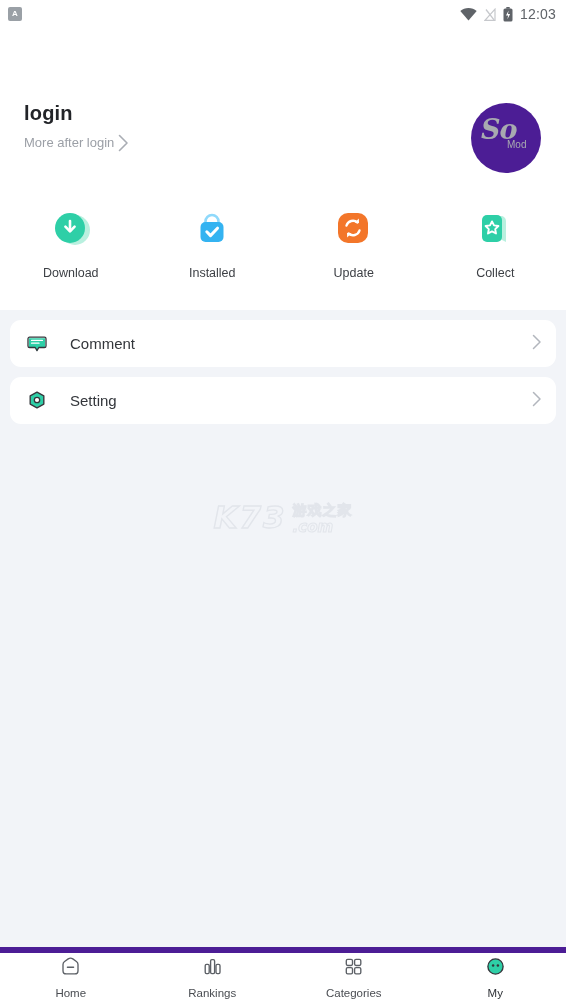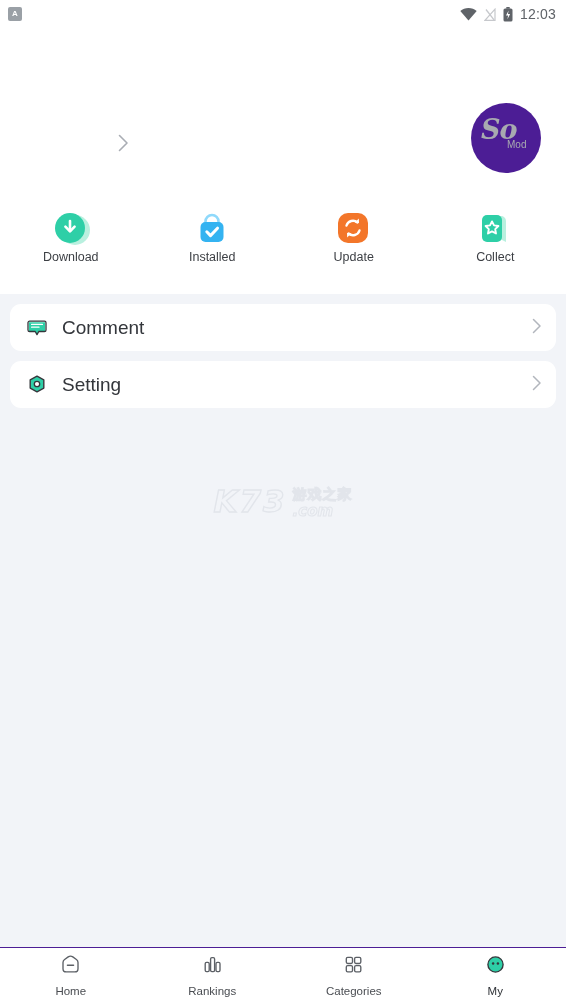--- a/index.html
+++ b/index.html
@@ -86,36 +86,36 @@
   
   .quick {
     background: #ffffff;
     display: flex;
     padding: 22px 0 30px 0;
     flex: 0 0 auto;
   }
   .qa { flex: 1; display: flex; flex-direction: column; align-items: center; }
   .qa-icon { width: 42px; height: 42px; position: relative; }
   .qa-label {
-    margin-top: 0; font-size: 12.5px; color: #3c3f44;
+    margin-top: 16px; font-size: 12.5px; color: #3c3f44;
   }
 
   
   .cards { padding: 10px 10px 0 10px; flex: 0 0 auto; }
   .card {
     background: #ffffff;
     border-radius: 11px;
     height: 47px;
     display: flex; align-items: center;
     padding: 0 14px 0 16px;
     margin-bottom: 10px;
   }
   .card-icon { width: 22px; height: 22px; flex: 0 0 auto; }
   .card-label {
-    font-size: 19px; color: #33363b; margin-left: 14px;
+    font-size: 15px; color: #33363b; margin-left: 22px;
   }
   .card-chev { margin-left: auto; }
 
   
   .body-area {
     flex: 1 1 auto; position: relative;
   }
   .watermark {
     position: absolute; left: 0; right: 0; top: 68px;
     display: flex; justify-content: center; align-items: flex-start;
@@ -142,21 +142,21 @@
     font-size: 15px; font-weight: bold; font-style: italic;
     color: transparent; -webkit-text-stroke: 1.1px #d6dae1;
     line-height: 16px; margin-top: 1px;
   }
 
   
   .bottomnav {
     flex: 0 0 auto;
     height: 54px;
     background: #ffffff;
-    border-top: 1px solid #4c1d95;
+    border-top: 6px solid #4c1d95;
     display: flex;
   }
   .nav-item {
     flex: 1; display: flex; flex-direction: column;
     align-items: center; justify-content: center; gap: 5px;
   }
   .nav-label { font-size: 11.5px; color: #4a4d52; }
   .nav-item.active .nav-label { color: #2f3237; }
 </style>
 </head>
@@ -186,20 +186,24 @@
           <rect x="3.2" y="0" width="3.6" height="1.8" rx="0.6" fill="#5f6368"></rect>
           <path d="M5.6 3.5 3.0 8.4h2.1L4.4 12.3 7.1 7.1H5.0z" fill="#ffffff"></path>
         </svg>
       </span>
       <span class="sb-time">12:03</span>
     </div>
   </div>
 
   <div class="top-white">
     <div class="login-row">
+      <div class="login-text">
+        <div class="login-title">login</div>
+        <div class="login-sub">More after login</div>
+      </div>
       <span class="login-chev">
         <svg width="11" height="18" viewBox="0 0 11 18">
             <path d="M1.5 1.5 9 9l-7.5 7.5" fill="none" stroke="#a9adb4" stroke-width="1.6" stroke-linecap="round" stroke-linejoin="round"></path>
           </svg>
       </span>
       <div class="avatar">
         <div class="avatar-logo">
           <span class="avatar-so">So</span>
           <span class="avatar-mod">Mod</span>
         </div>

